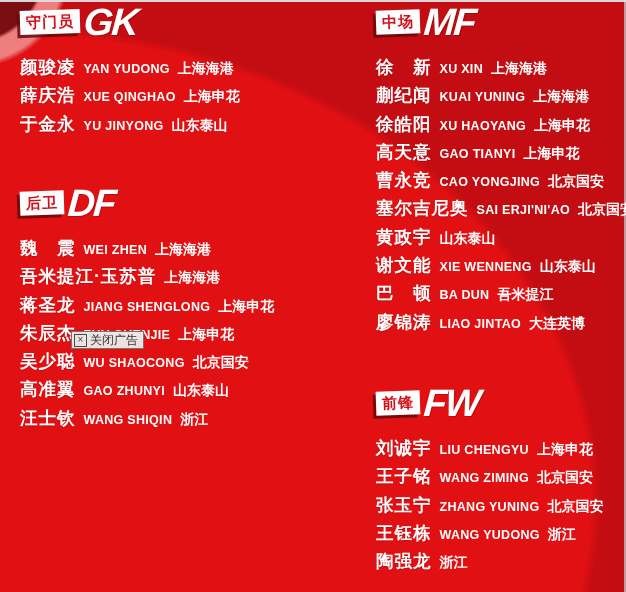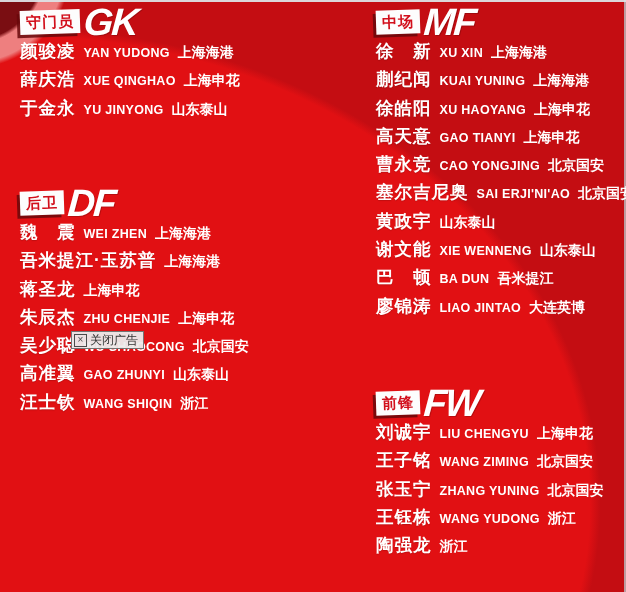--- a/index.html
+++ b/index.html
@@ -22,21 +22,21 @@
     background:#fdfdfd;color:#d2101c;font-weight:bold;font-size:15px;
     line-height:1;padding:4px 6px 5px;letter-spacing:1px;margin-top:3px;
     transform:rotate(-2deg);box-shadow:-3px 3px 0 rgba(104,8,11,0.85);
     white-space:nowrap;
   }
   .sec-letters{
     font-size:38px;font-weight:900;font-style:italic;line-height:30px;
     letter-spacing:-2px;margin-left:4px;transform:skewX(-4deg);
     text-shadow:1px 1px 0 rgba(0,0,0,0.18);
   }
-  .rows{margin-top:0;}
+  .rows{margin-top:16px;}
   .row{display:flex;align-items:baseline;gap:8px;height:28.3px;white-space:nowrap;}
   .p-name{font-size:17.5px;font-weight:bold;letter-spacing:1px;min-width:54px;
     text-shadow:0 1px 1px rgba(0,0,0,0.15);}
   .p-pinyin{font-size:12.5px;font-weight:bold;letter-spacing:0.3px;}
   .p-club{font-size:14px;font-weight:bold;}
   .close-ad{
     position:absolute;left:71px;top:331px;height:18px;z-index:10;
     display:flex;align-items:center;gap:3px;padding:0 5px 0 2px;
     background:rgba(236,236,236,0.95);border:1px solid #737373;
     color:#333;font-size:12px;line-height:1;cursor:pointer;box-sizing:border-box;
@@ -86,20 +86,21 @@
           <span class="p-name">魏　震</span>
           <span class="p-pinyin">WEI ZHEN</span>
           <span class="p-club">上海海港</span>
         </div>
         <div class="row">
           <span class="p-name">吾米提江·玉苏普</span>
           <span class="p-club">上海海港</span>
         </div>
         <div class="row">
           <span class="p-name">蒋圣龙</span>
+          <span class="p-pinyin">JIANG SHENGLONG</span>
           <span class="p-club">上海申花</span>
         </div>
         <div class="row">
           <span class="p-name">朱辰杰</span>
           <span class="p-pinyin">ZHU CHENJIE</span>
           <span class="p-club">上海申花</span>
         </div>
         <div class="row">
           <span class="p-name">吴少聪</span>
           <span class="p-pinyin">WU SHAOCONG</span>

